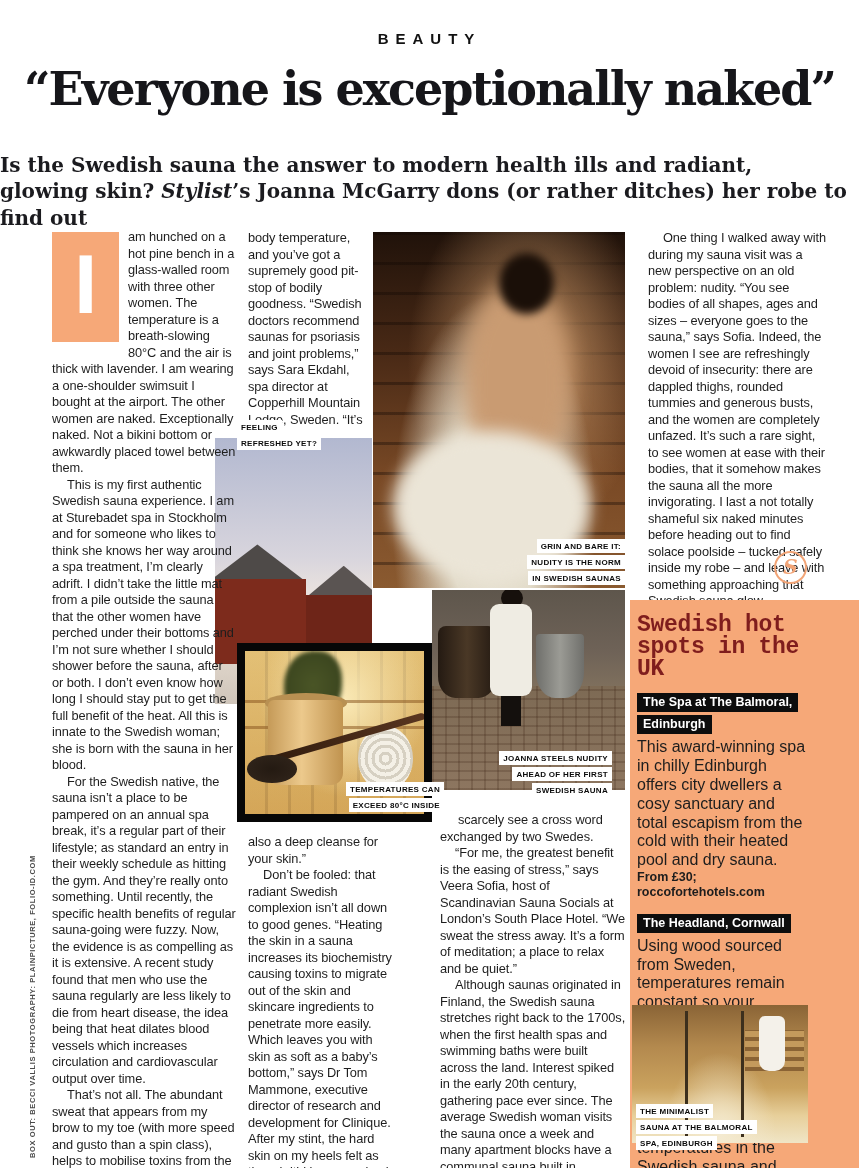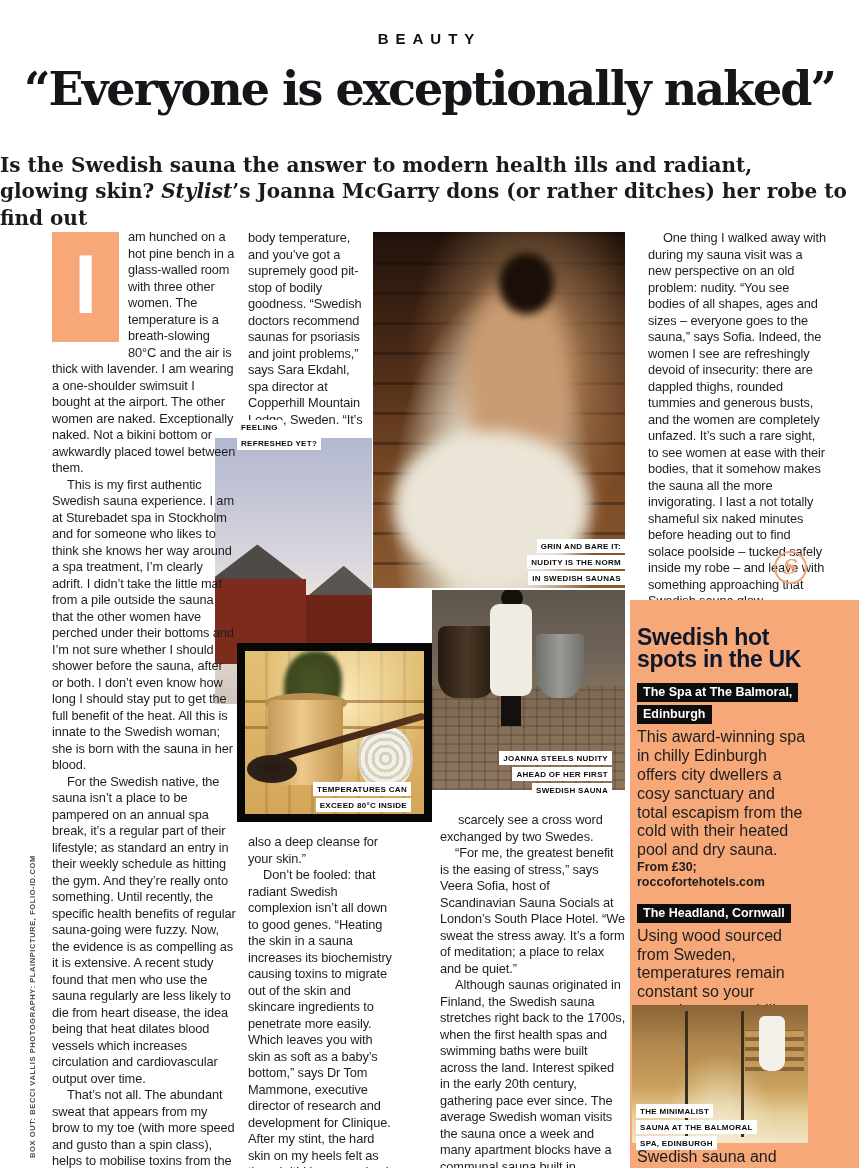--- a/index.html
+++ b/index.html
@@ -75,22 +75,22 @@
     background:repeating-linear-gradient(0deg,#8a6334 0 4px,#c49a5c 4px 10px);}
   .robe{right:13%;top:8%;width:15%;height:40%;background:#f4f1ea;border-radius:6px 6px 10px 10px;}
   
   .cap{position:absolute;display:flex;flex-direction:column;gap:2px;
     font-size:8px;font-weight:bold;letter-spacing:0.3px;color:#0b0b0b;}
   .cap span{background:#ffffff;padding:3px 4px 2px;white-space:nowrap;width:max-content;}
   .cap.right{align-items:flex-end;}
   
   #sidebar{position:absolute;left:630px;top:600px;width:229px;height:568px;background:#F6A878;
     box-sizing:border-box;padding:14px 50px 0 7px;color:#1d1d1d;}
-  .sb-title{font-family:Liberation Sans, sans-serif;font-weight:bold;font-size:23px;line-height:22px;
-    letter-spacing:-0.3px;color:#0f172a;margin:12px 0 12px 0;}
+  .sb-title{font-family:Liberation Mono, monospace;font-weight:bold;font-size:23px;line-height:22px;
+    letter-spacing:-0.3px;color:#7f1d1d;margin:0 0 12px 0;}
   .sb-label{display:inline-block;background:#0d0d0d;color:#fff;font-weight:bold;font-size:12.5px;
     padding:2px 6px 3px;margin:0 0 2px 0;}
   .sb-body{font-size:16px;line-height:1.18;margin:2px 0 0 0;}
   .sb-price{font-size:12.5px;line-height:1.18;font-weight:bold;margin:0 0 13px 0;}
   
   #s-logo{position:absolute;left:774px;top:551px;width:33px;height:33px;border:2px solid #F2A476;
     border-radius:50%;box-sizing:border-box;text-align:center;
     font-family:"DejaVu Serif",serif;font-style:italic;font-weight:bold;
     font-size:20px;line-height:28px;color:#F2A476;}
   #credit{position:absolute;left:28px;top:843px;height:315px;writing-mode:vertical-rl;
@@ -171,21 +171,21 @@
 
   <div class="cap" style="left:237px;top:420px;">
     <span>FEELING</span>
     <span>REFRESHED YET?</span>
   </div>
   <div class="cap right" style="right:234px;top:539px;margin-left:7px;">
     <span>GRIN AND BARE IT:</span>
     <span>NUDITY IS THE NORM</span>
     <span>IN SWEDISH SAUNAS</span>
   </div>
-  <div class="cap right" style="right:448px;top:782px;">
+  <div class="cap right" style="right:415px;top:782px;">
     <span>TEMPERATURES CAN</span>
     <span>EXCEED 80°C INSIDE</span>
   </div>
   <div class="cap right" style="right:247px;top:751px;">
     <span>JOANNA STEELS NUDITY</span>
     <span>AHEAD OF HER FIRST</span>
     <span>SWEDISH SAUNA</span>
   </div>
 
   <div id="s-logo">S</div>

